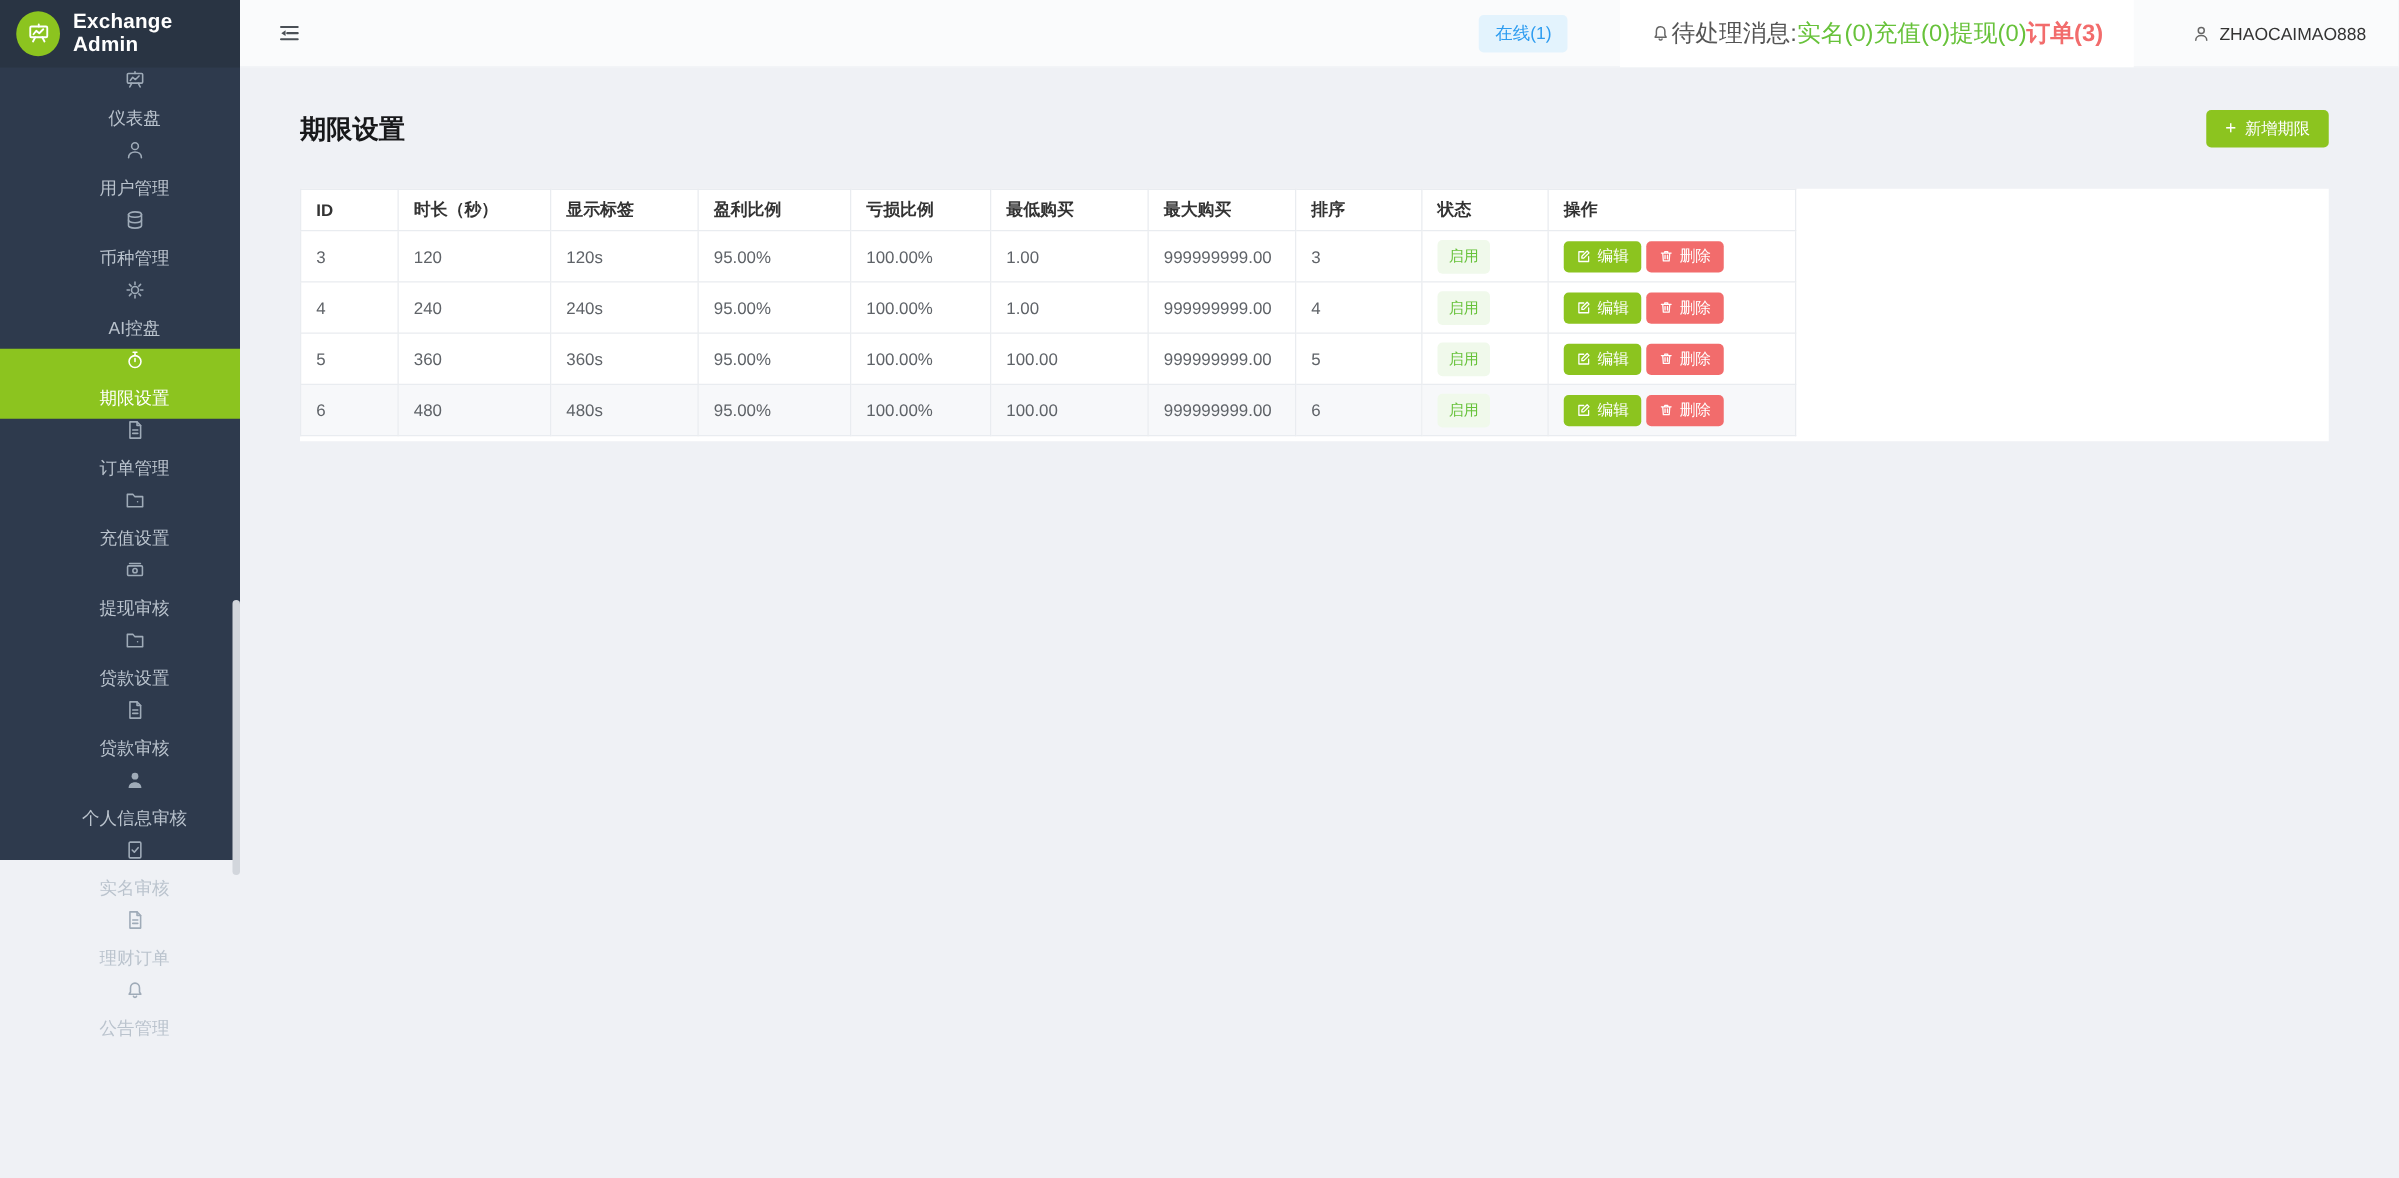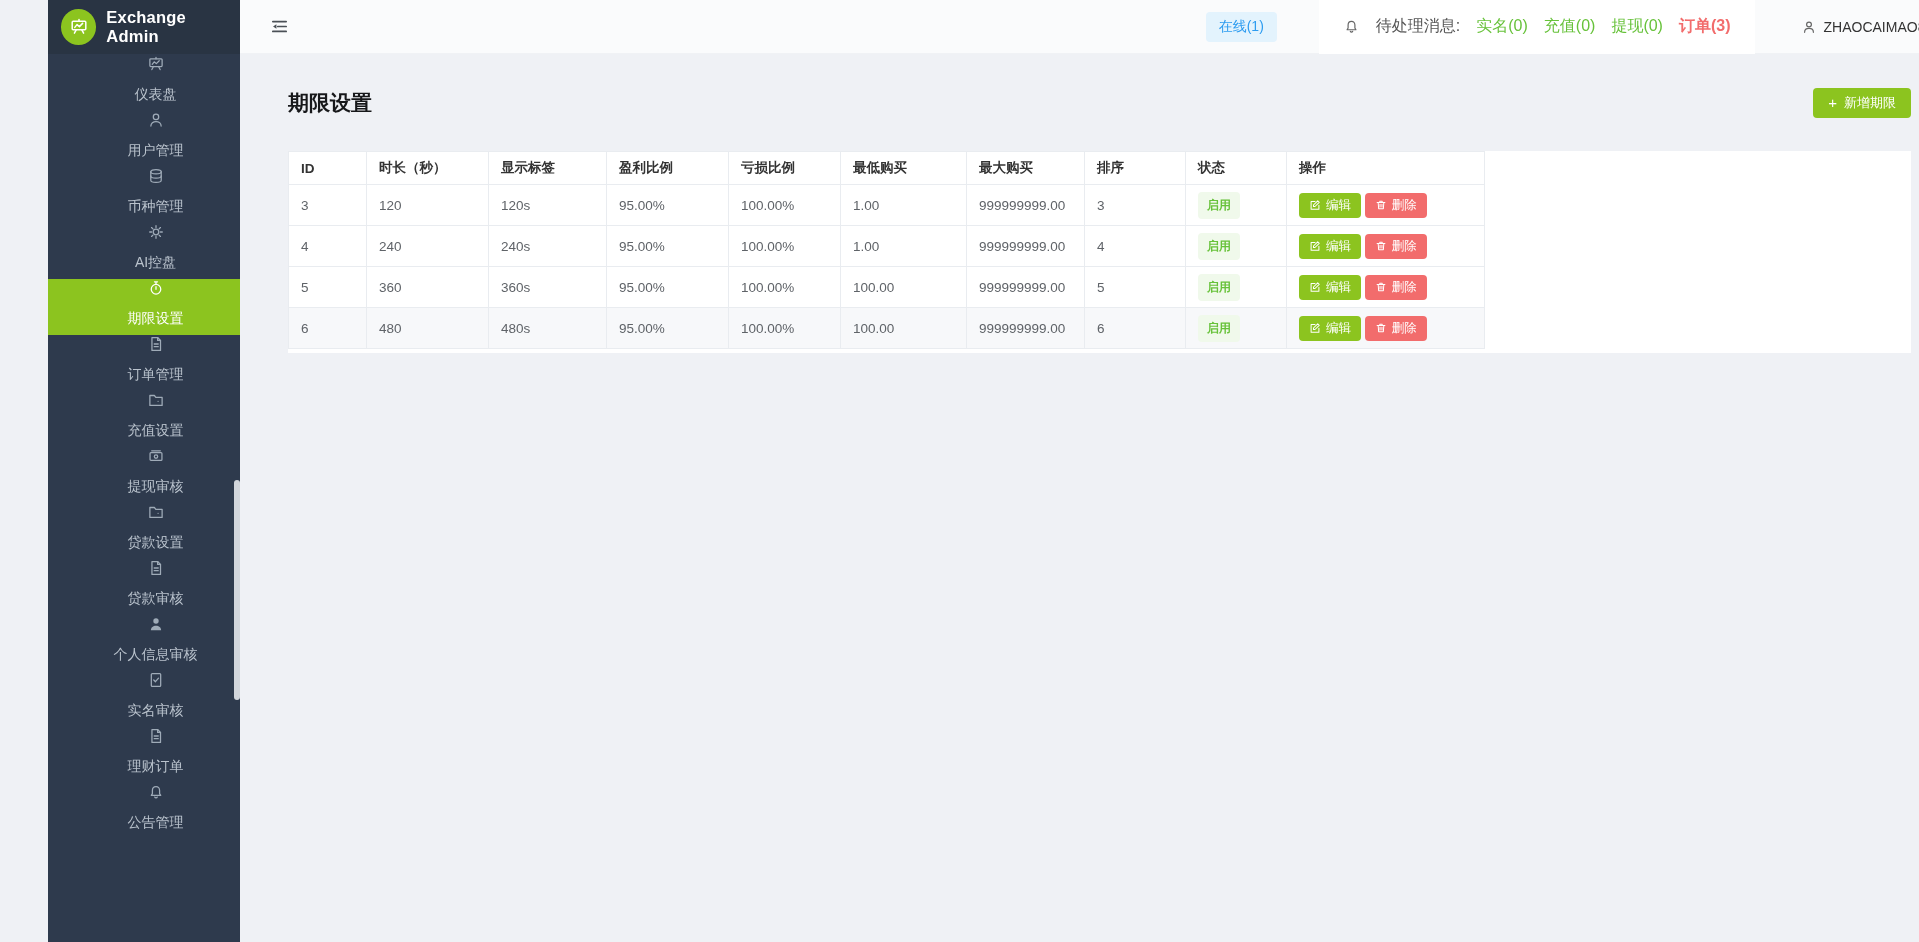--- a/index.html
+++ b/index.html
@@ -7,59 +7,59 @@
     --badge-green:#67c23a; --badge-green-bg:#f0f9eb;
     --sidebar:#2e3a4d; --sidebar-dark:#293443; --menu-text:#bac3cd;
     --page-bg:#eff1f5; --topbar-bg:#fafbfc; --border:#e9ecf0;
     --cell:#5f6368; --head:#333;
   }
   *{margin:0;padding:0;box-sizing:border-box;}
   html,body{width:1919px;height:942px;overflow:hidden;font-family:"Liberation Sans",sans-serif;}
   body{background:var(--page-bg);display:flex;}
 
   
-  .sidebar{width:192px;height:942px;background:var(--sidebar);flex:0 0 192px;position:relative;margin-left:48px;}
+  .sidebar{width:192px;height:688px;background:var(--sidebar);flex:0 0 192px;position:relative;}
   .logo-row{height:54px;background:var(--sidebar-dark);display:flex;align-items:center;padding-left:13px;gap:10px;}
   .logo-badge{width:36px;height:36px;border-radius:50%;background:var(--green);display:flex;align-items:center;justify-content:center;color:#fff;}
   .logo-title{color:#fff;font-size:16.5px;font-weight:bold;letter-spacing:.2px;}
   .menu{padding-top:1px;}
   .mi{height:56px;display:flex;align-items:center;padding-left:23px;gap:13px;color:var(--menu-text);font-size:14px;cursor:pointer;flex-direction:column;}
   .mi .icon{width:18px;height:18px;display:flex;align-items:center;justify-content:center;color:#9fabb8;}
   .mi.active{background:var(--green);color:#fff;}
   .mi.active .icon{color:#fff;}
   .sb-thumb{position:absolute;left:186px;top:480px;width:6px;height:220px;border-radius:3px;background:#d2d6dc;}
 
   
   .main{flex:1;display:flex;flex-direction:column;height:942px;}
   .topbar{height:54px;background:var(--topbar-bg);display:flex;align-items:center;padding-left:30px;border-bottom:1px solid #f0f2f5;}
   .collapse{color:#4a5056;cursor:pointer;display:flex;align-items:center;}
   .topbar .spacer{flex:1;}
   .online-pill{background:var(--blue-bg);color:var(--blue);font-size:14px;padding:6px 13px;border-radius:4px;cursor:pointer;margin-right:42px;}
-  .msg-card{background:#fff;height:54px;display:flex;align-items:center;gap:16px;padding:0 24px;font-size:16px;color:#555;text-align:right;}
+  .msg-card{background:#fff;height:54px;display:flex;align-items:center;padding:0 24px;font-size:19px;color:#555;text-align:right;}
   .msg-card .bell{color:#666;display:flex;}
   .pending-link{cursor:pointer;}
   .pending-link.g{color:var(--badge-green);}
   .pending-link.r{color:var(--red);font-weight:bold;}
   .user-chip{display:flex;align-items:center;gap:7px;margin:0 26px 0 46px;color:#333;font-size:14px;cursor:pointer;}
   .user-chip .uicon{color:#666;display:flex;}
 
   .content{flex:1;background:var(--page-bg);padding:0 56px 0 48px;overflow:hidden;}
   .page-header{height:97px;display:flex;align-items:center;justify-content:space-between;}
   .page-title{font-size:21px;font-weight:bold;color:#17181a;}
   .add-btn{background:var(--green);color:#fff;border:none;height:30px;padding:0 15px;border-radius:4px;font-size:13px;display:flex;align-items:center;gap:7px;cursor:pointer;font-family:inherit;}
   .add-btn .plus{font-size:15px;line-height:1;}
 
   
   .card{background:#fff;width:1623px;min-height:202px;}
   table{border-collapse:collapse;table-layout:fixed;width:1197px;}
   th,td{border:1px solid var(--border);text-align:left;padding:0 0 0 12px;overflow:hidden;white-space:nowrap;}
   th{height:33px;font-size:13.5px;color:var(--head);font-weight:600;}
   td{height:41px;font-size:13.5px;color:var(--cell);}
   tr.hovered td{background:#f7f8fa;}
-  .status-badge{display:inline-block;background:var(--badge-green-bg);color:var(--badge-green);font-size:12px;padding:5px 9px;border-radius:4px;font-weight:bold;}
+  .status-badge{display:inline-block;background:var(--badge-green-bg);color:var(--badge-green);font-size:12px;padding:5px 9px;border-radius:4px;}
   .act-btn{display:inline-flex;align-items:center;gap:5px;border:none;color:#fff;font-size:12.5px;padding:0 10px;height:25px;border-radius:4px;cursor:pointer;font-family:inherit;}
   .act-btn.edit{background:var(--green);}
   .act-btn.del{background:var(--red);}
   svg{display:block;}
 </style>
 </head>
 <body>
 
 <div class="sidebar">
   <div class="logo-row">

